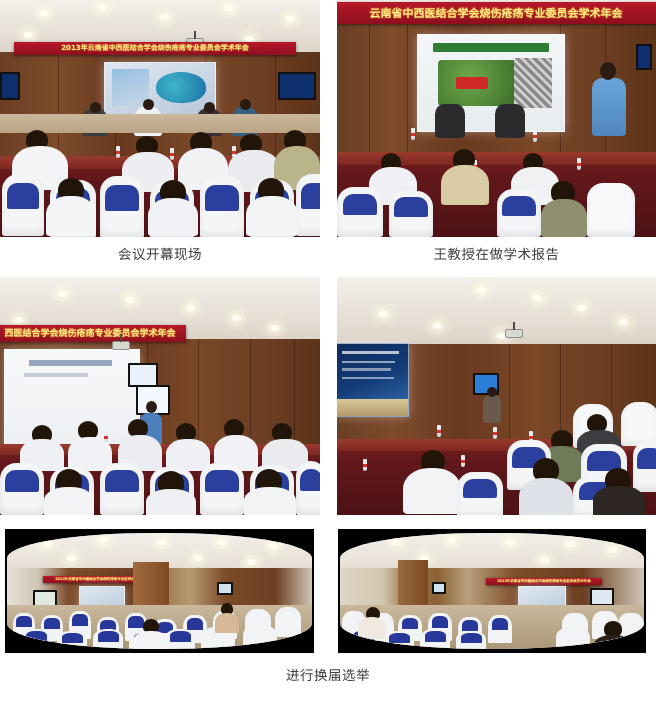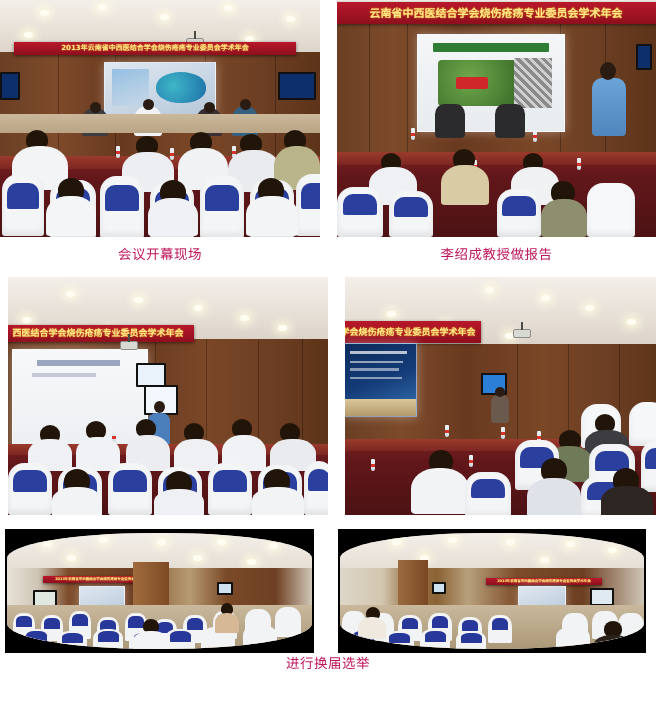--- a/index.html
+++ b/index.html
@@ -26,21 +26,21 @@
     justify-content: flex-start;
     align-items: flex-start;
   }
 
   .photo-cell {
     position: relative;
   }
 
   .caption {
     text-align: center;
-    color: #be185d;
+    color: #404040;
     font-size: 13.5px;
     line-height: 20px;
     font-family: "DejaVu Sans", "Liberation Sans", sans-serif;
     letter-spacing: 0.5px;
     white-space: nowrap;
   }
 
   
   .photo {
     position: relative;
@@ -378,27 +378,27 @@
               </div>
             <div class="seat" style="left:160px;top:42px;width:44px;height:48px;">
                 <div class="band"></div>
               </div>
             <div class="seat" style="left:250px;top:36px;width:48px;height:54px;background:#f7f8f9;"></div>
             <div class="attendee-head" style="left:214px;top:34px;width:24px;height:22px;"></div>
             <div class="person" style="left:204px;top:52px;width:46px;height:38px;background:#8d8f6e;"></div>
           </div>
         </div>
       </div>
-      <div class="caption" style="margin-top:7px;">李绍成教授做报告</div>
+      <div class="caption" style="margin-top:7px;">王教授在做学术报告</div>
     </div>
   </div>
 
   <div class="photo-row" style="margin-top:13px;">
 
-    <div class="photo-cell" style="width:320px;margin-left:8px;">
+    <div class="photo-cell" style="width:320px;margin-left:0px;">
       <div class="photo" style="width:320px;height:238px;">
         <div class="hall">
           <div class="ceiling" style="height:30%;">
             <div class="ceiling-light" style="left:58px;top:14px;"></div>
             <div class="ceiling-light" style="left:126px;top:20px;"></div>
             <div class="ceiling-light" style="left:186px;top:28px;"></div>
             <div class="ceiling-light" style="left:232px;top:38px;"></div>
             <div class="ceiling-light" style="left:270px;top:48px;"></div>
             <div class="ceiling-light" style="left:14px;top:40px;"></div>
             <div class="ceiling-light" style="left:96px;top:52px;"></div>
@@ -482,21 +482,20 @@
             <div class="ceiling-light" style="left:42px;top:34px;"></div>
             <div class="ceiling-light" style="left:96px;top:46px;"></div>
             <div class="ceiling-light" style="left:160px;top:56px;"></div>
           </div>
           <div class="projector" style="left:168px;top:52px;"></div>
           <div class="backwall" style="top:28%;bottom:32%;">
             <div class="wood-seam" style="left:54%"></div>
             <div class="wood-seam" style="left:70%"></div>
             <div class="wood-seam" style="left:86%"></div>
           </div>
-          <div class="banner" style="left:-10px;top:44px;width:146px;height:22px;font-size:9px;">学会烧伤疮疡专业委员会学术年会</div>
           <div class="screen dark" style="left:-2px;top:66px;width:72px;height:72px;">
             <div style="position:absolute;left:8%;top:10%;width:80%;height:4%;background:rgba(255,255,255,.7);"></div>
             <div style="position:absolute;left:8%;top:24%;width:74%;height:3%;background:rgba(255,255,255,.55);"></div>
             <div style="position:absolute;left:8%;top:34%;width:68%;height:3%;background:rgba(255,255,255,.5);"></div>
             <div style="position:absolute;left:8%;top:46%;width:72%;height:3%;background:rgba(255,255,255,.5);"></div>
             <div style="position:absolute;left:0;bottom:0;width:100%;height:24%;background:linear-gradient(#d9c79a,#b49a6b);"></div>
           </div>
           <div class="tv" style="left:136px;top:96px;width:22px;height:18px;background:#2b7fd6;"></div>
           <div class="person" style="left:146px;top:118px;width:18px;height:28px;background:#6a5a4e;border-radius:7px 7px 3px 3px;"></div>
           <div class="head" style="left:150px;top:110px;width:10px;height:10px;"></div>
@@ -671,15 +670,15 @@
             <div class="attendee-head" style="left:26px;top:2px;width:14px;height:13px;"></div>
             <div class="person" style="left:18px;top:12px;width:28px;height:22px;background:#efe9e0;"></div>
             <div class="attendee-head" style="left:264px;top:16px;width:18px;height:16px;"></div>
             <div class="person" style="left:254px;top:30px;width:38px;height:20px;background:#2a211a;"></div>
           </div>
         </div>
       </div>
     </div>
   </div>
 
-  <div class="caption" style="">进行换届选举</div>
+  <div class="caption" style="margin-top:12px;">进行换届选举</div>
 
 </div>
 
 </body></html>

